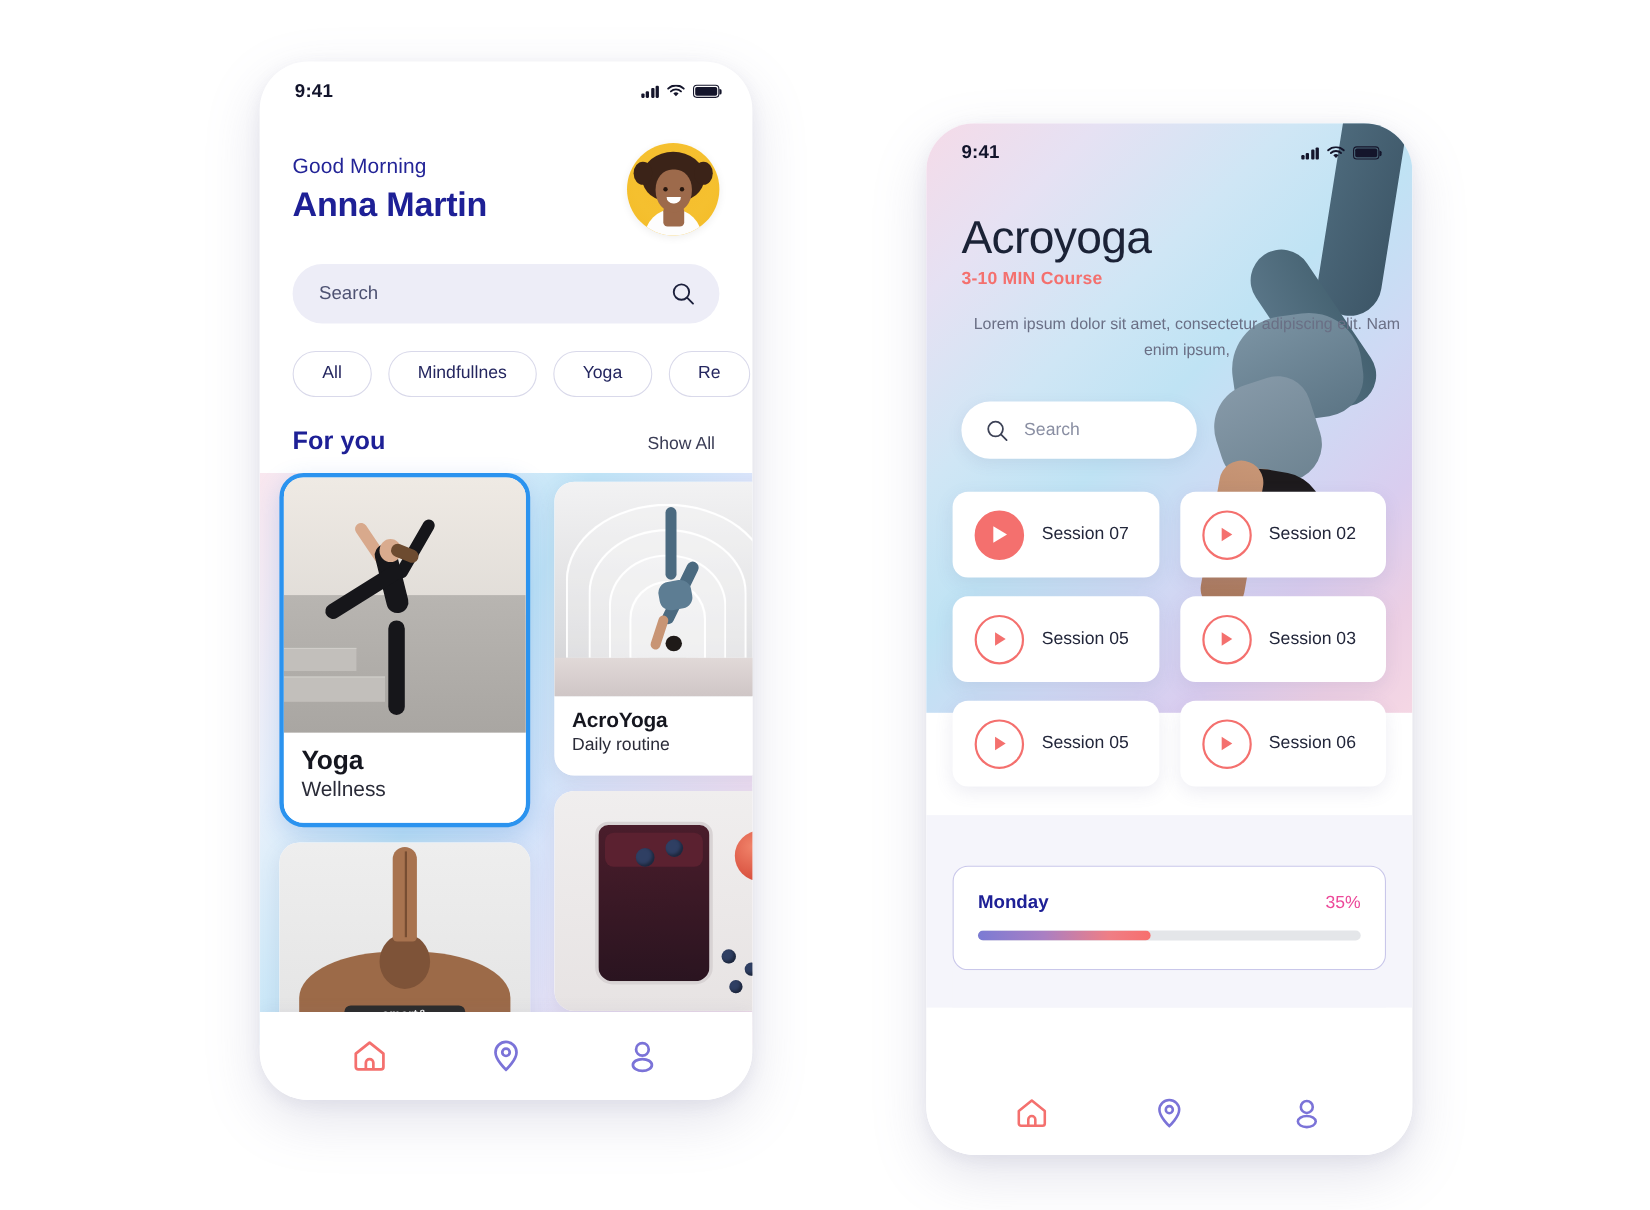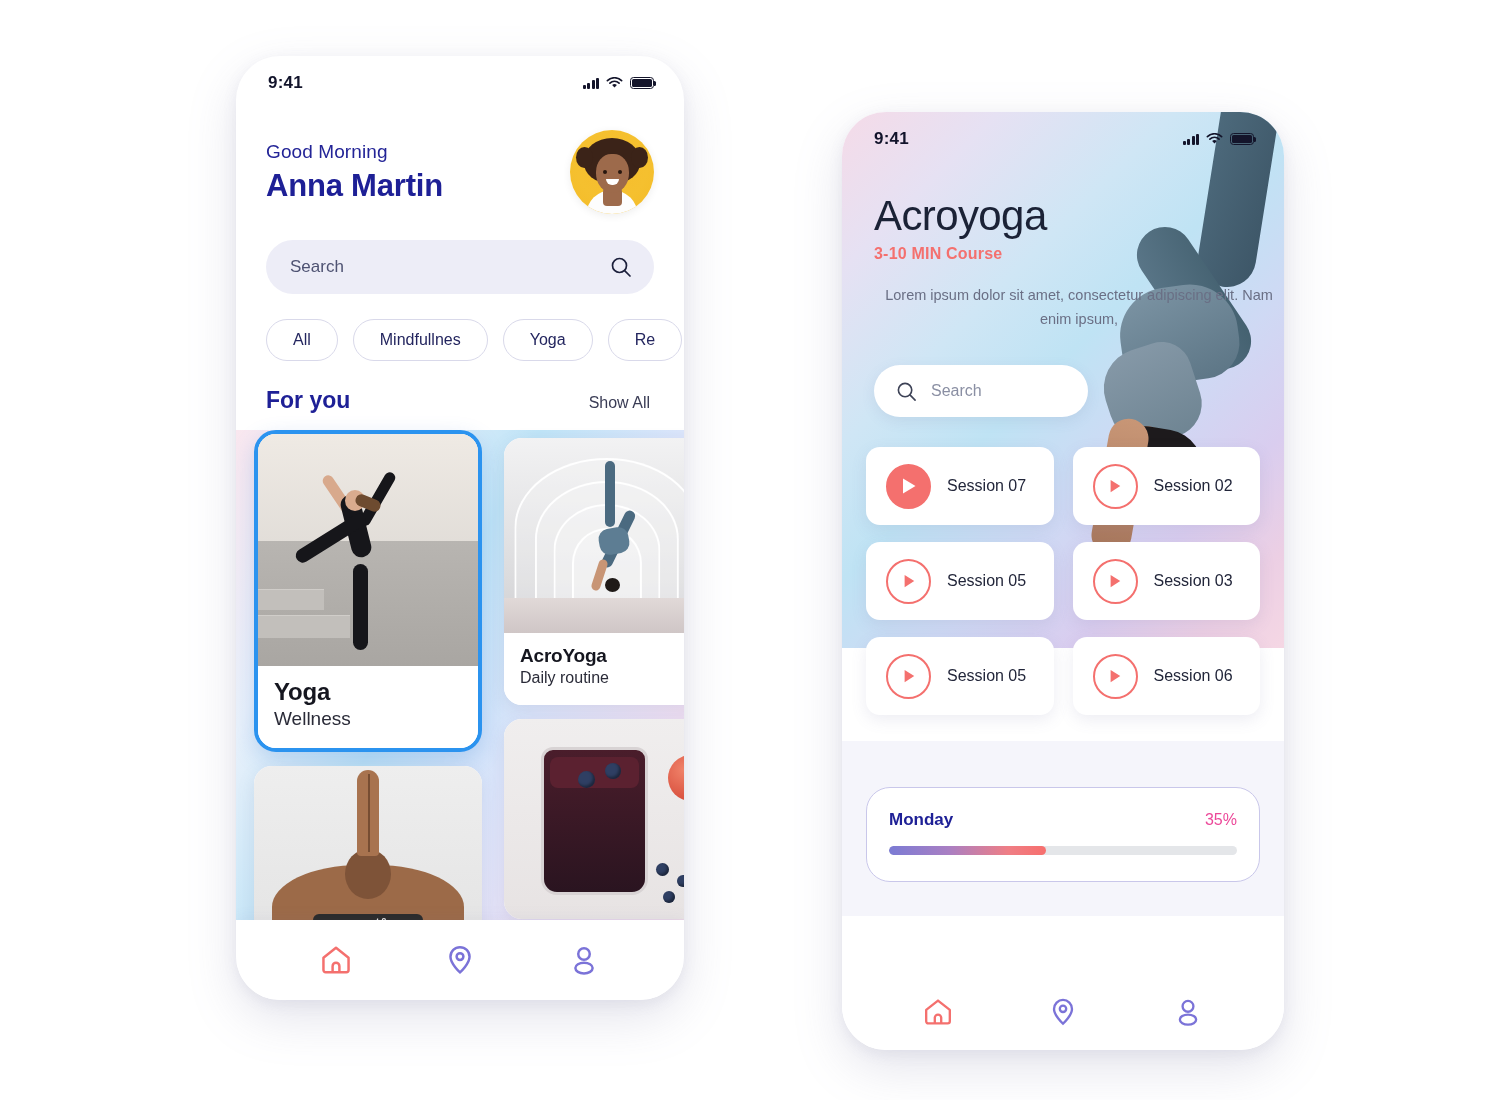--- a/index.html
+++ b/index.html
@@ -265,21 +265,21 @@
   }
   .play.filled { background: #f4706e; border-color: #f4706e; }
   .sess-label { font-size: 16px; color: #22263a; }
 
   .goals-wrap { background: #f5f5fb; padding: 30px 24px 0 24px; margin-top: 26px; }
   .goals-head { display: flex; align-items: baseline; justify-content: space-between; padding: 0 2px; }
   .goals-title { font-size: 21px; font-weight: 700; color: #1e2096; }
   .goals-link { font-size: 16px; color: #3e4157; }
   .goal-card {
     margin-top: 16px; background: #fff; border: 1.4px solid #c9c7ea;
-    border-radius: 24px; padding: 22px 22px 26px 22px;
+    border-radius: 14px; padding: 22px 22px 26px 22px;
   }
   .goal-row { display: flex; align-items: baseline; justify-content: space-between; }
   .goal-day { font-size: 17px; font-weight: 700; color: #1e2096; }
   .goal-pct { font-size: 16px; color: #ec4899; }
   .track { margin-top: 16px; height: 9px; border-radius: 5px; background: #e4e6e9; overflow: hidden; }
   .fill { height: 100%; border-radius: 5px;
     background: linear-gradient(90deg,#7b7bd4 0%, #a97fc3 38%, #ef7e85 76%, #f76f6d 100%); }
 
   .tabbar2 {
     position: absolute; left: 0; right: 0; bottom: 0; height: 76px;

